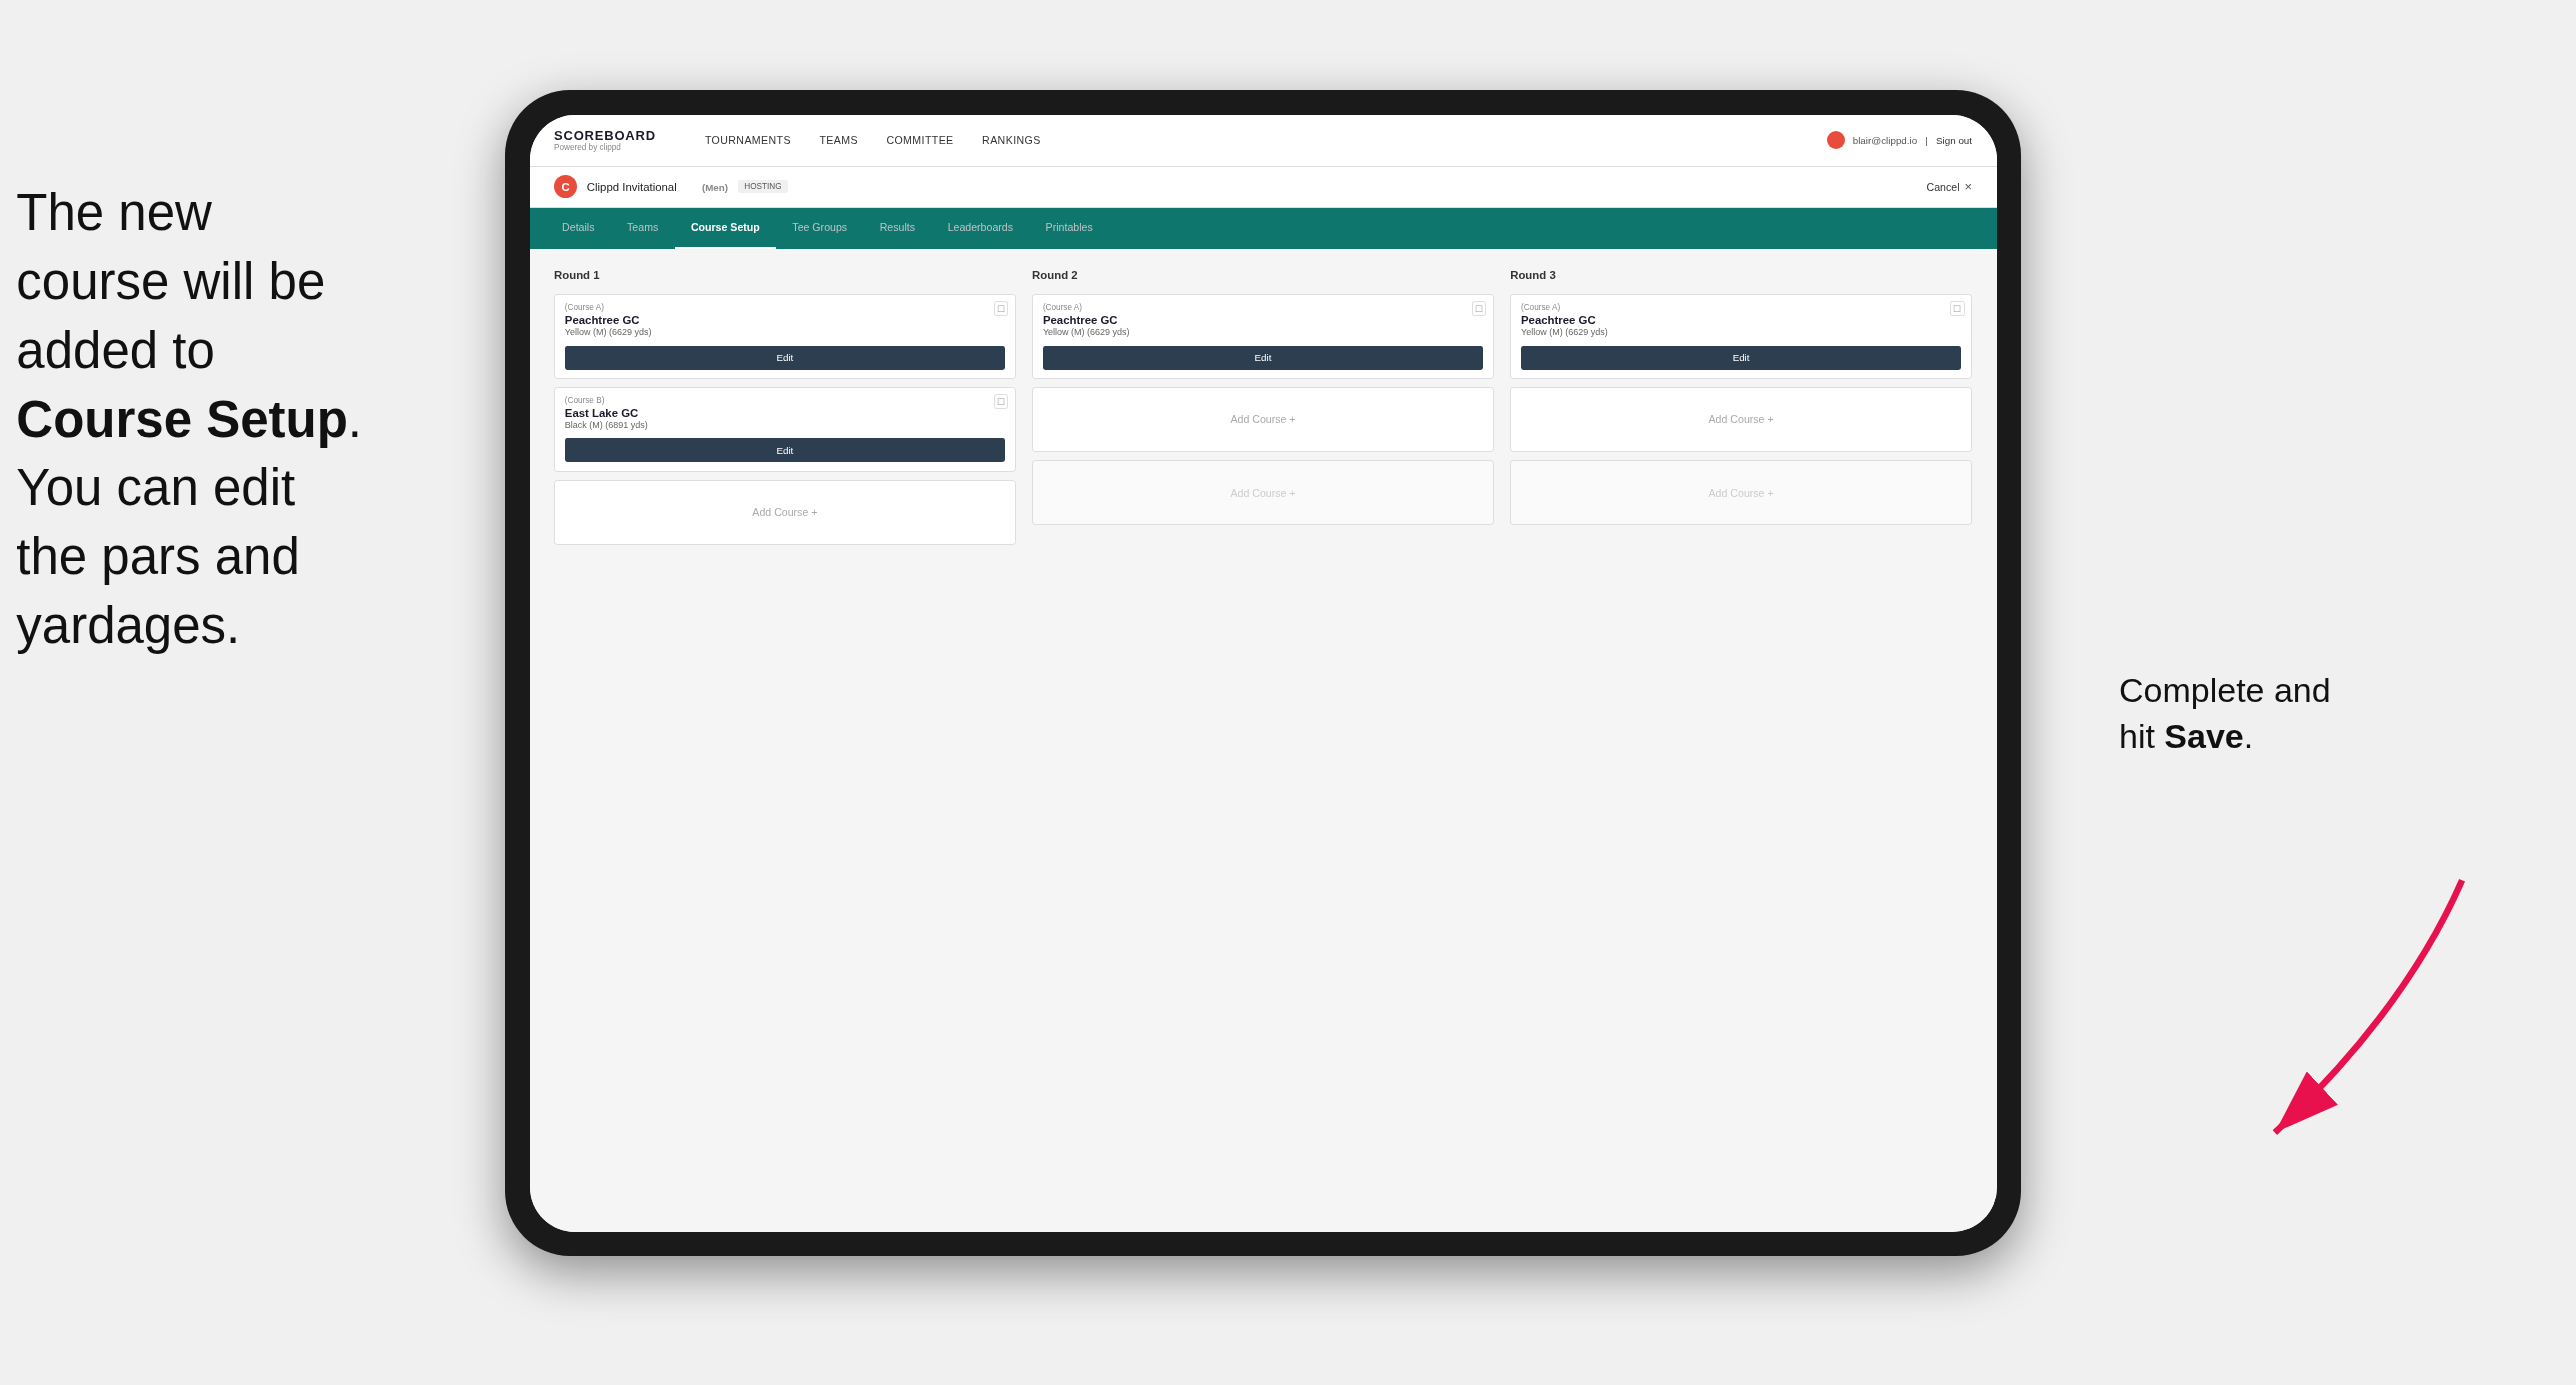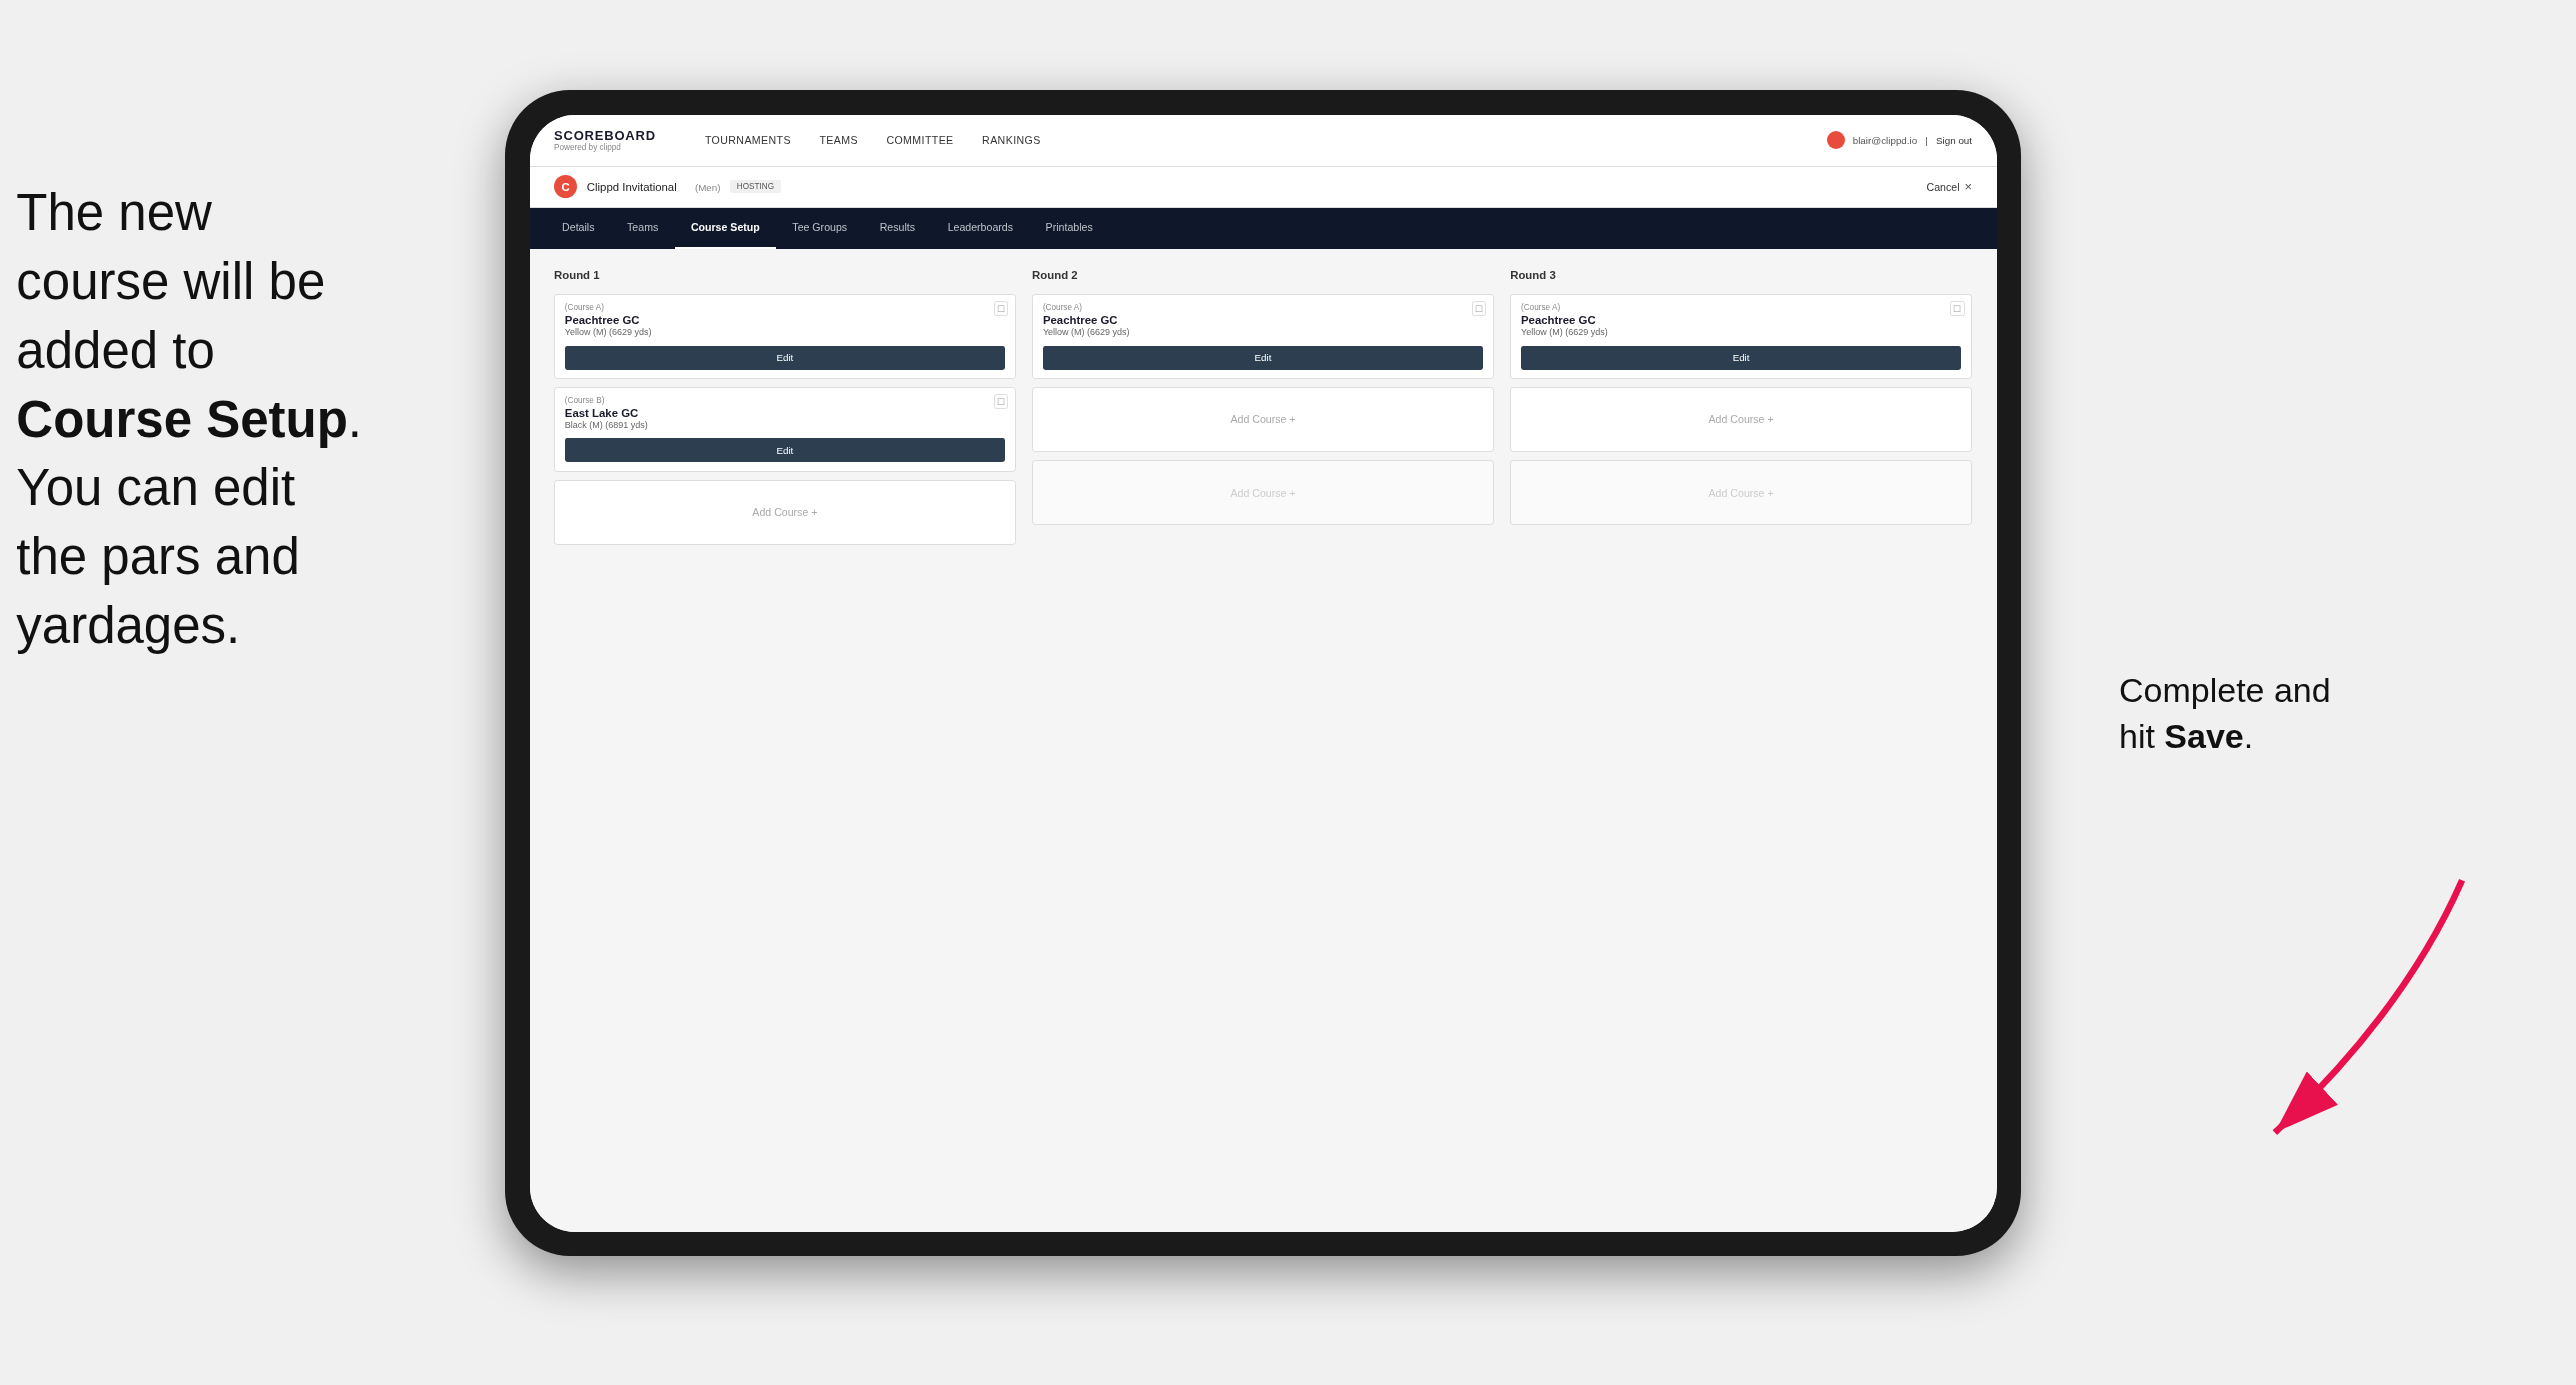--- a/index.html
+++ b/index.html
@@ -146,41 +146,41 @@
       font-weight: 900;
       font-size: 11.4px;
     }
     .tournament-name {
       font-size: 11.4px;
       color: #222;
       font-weight: 500;
     }
     .tournament-name .men-tag {
       color: #888;
-      font-weight: 400;
+      font-weight: 700;
       font-size: 9.8px;
-      margin-left: 15px;
+      margin-left: 22px;
     }
     .hosting-badge {
       background: #f0f0f0;
       color: #555;
       font-size: 8.2px;
       padding: 1.6px 6.5px;
       border-radius: 2.4px;
       text-transform: uppercase;
     }
     .cancel-btn {
       font-size: 10.6px;
       color: #333;
       cursor: pointer;
     }
 
     
     .tab-bar {
-      background: #0f172a;
+      background: #0f766e;
       height: 41px;
       display: flex;
       align-items: center;
       padding: 0 16.3px;
       flex-shrink: 0;
     }
     .tab-item {
       padding: 0 16.3px;
       height: 100%;
       display: flex;

